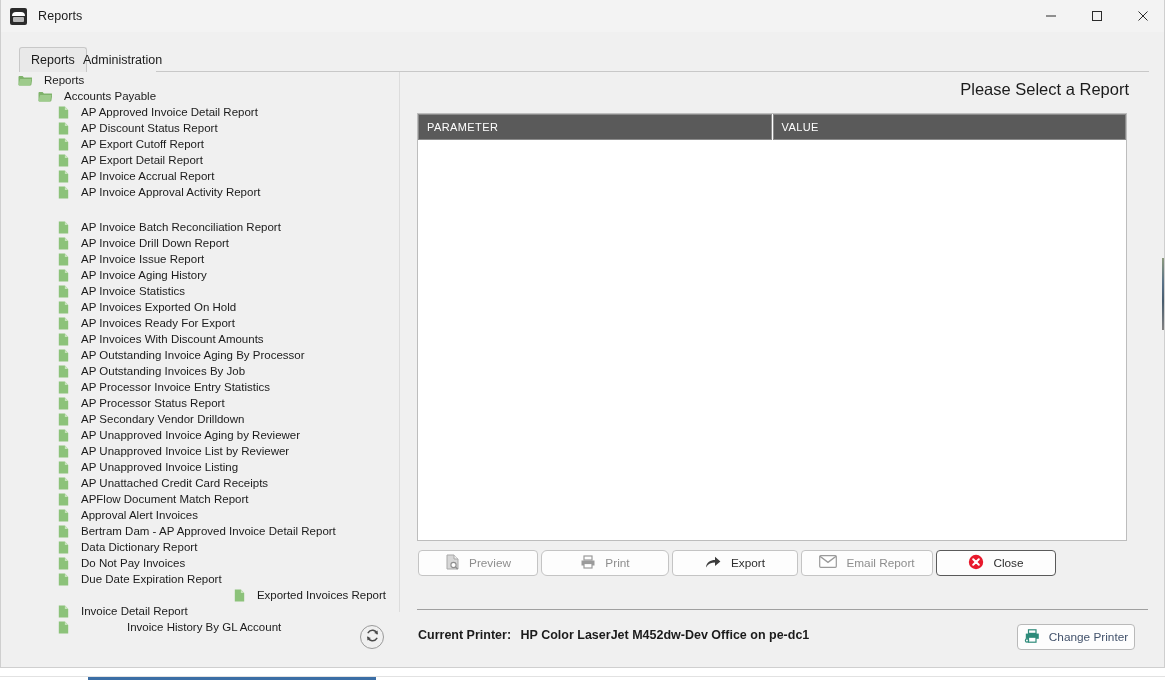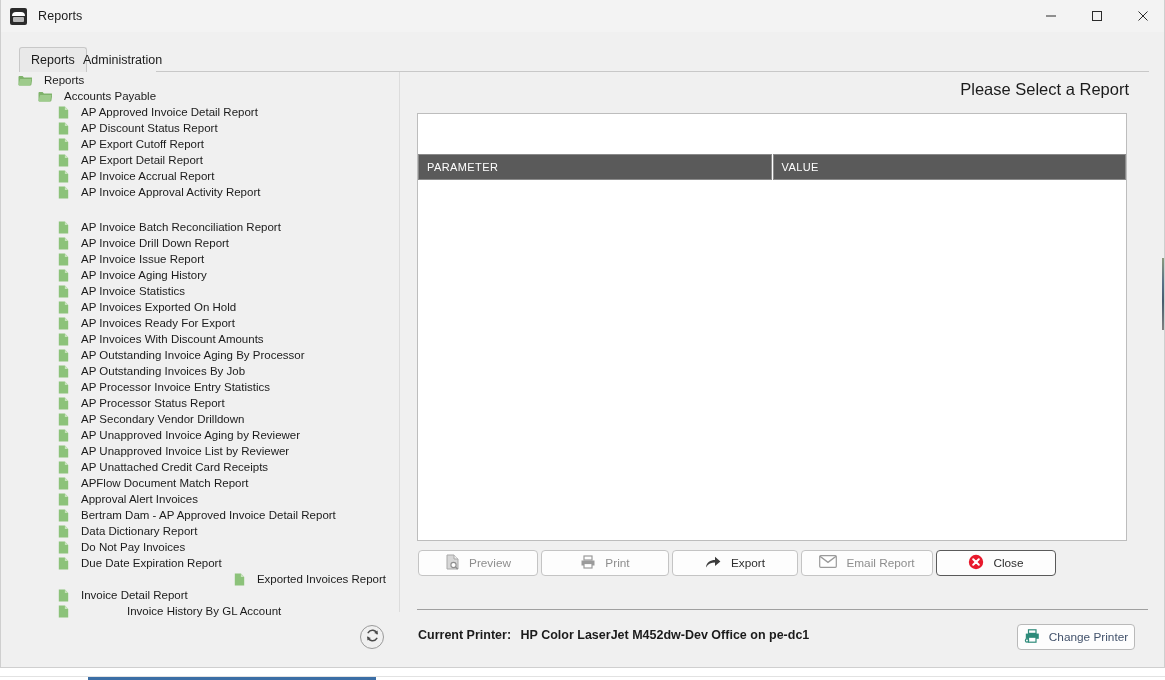--- a/index.html
+++ b/index.html
@@ -163,21 +163,20 @@
   }
   .gcol {
     background: #5a5a5a;
     color: #ffffff;
     font-size: 11px;
     letter-spacing: .4px;
     display: flex; align-items: center;
     padding-left: 8px;
     border: 1px solid #8a8a8a;
     height: 26px;
-    margin-top: 40px;
   }
   #col-parameter { width: 355px; }
   #col-value { width: 355px; margin-left: 1px; }
 
   
   #action-row {
     position: absolute;
     left: 417px; top: 550px;
     display: flex;
     gap: 3px;
@@ -188,21 +187,21 @@
     border: 1px solid #c4c4c4;
     border-radius: 4px;
     display: flex; align-items: center; justify-content: center;
     gap: 9px;
     font-size: 11.8px;
     color: #2e2e2e;
     padding: 0 12px;
   }
   .abtn.strong { border: 1px solid #5a5a5a; }
   #btn-preview { width: 120px; }
-  #btn-print   { width: 128px; }
+  #btn-print   { width: 128px; border-radius: 6px; }
   #btn-export  { width: 126px; }
   #btn-email   { width: 132px; }
   #btn-close   { width: 120px; }
   .abtn.muted-text { color: #8e8e8e; }
 
   
   #footer-divider {
     position: absolute;
     left: 416px; top: 609px;
     width: 731px; height: 1px;
@@ -505,20 +504,29 @@
         <span class="lbl">AP Unapproved Invoice Aging by Reviewer</span>
       </div>
       <div class="tree-row" style="padding-left: 46px;">
         <span style="display: flex; align-items: center; margin-right: 6px;">
           <svg class="ico" width="11" height="13" viewBox="0 0 11 13">
             <path d="M0.8 0.6h6.1l3.3 3.3v8.5H0.8z" fill="#8cc27a"></path>
             <path d="M6.9 0.6v3.3h3.3z" fill="#c9e3bd"></path>
           </svg>
         </span>
         <span class="lbl">AP Unapproved Invoice List by Reviewer</span>
+      </div>
+      <div class="tree-row" style="padding-left: 46px;">
+        <span style="display: flex; align-items: center; margin-right: 6px;">
+          <svg class="ico" width="11" height="13" viewBox="0 0 11 13">
+            <path d="M0.8 0.6h6.1l3.3 3.3v8.5H0.8z" fill="#8cc27a"></path>
+            <path d="M6.9 0.6v3.3h3.3z" fill="#c9e3bd"></path>
+          </svg>
+        </span>
+        <span class="lbl">AP Unapproved Invoice Listing</span>
       </div>
       <div class="tree-row" style="padding-left: 46px;">
         <span style="display: flex; align-items: center; margin-right: 6px;">
           <svg class="ico" width="11" height="13" viewBox="0 0 11 13">
             <path d="M0.8 0.6h6.1l3.3 3.3v8.5H0.8z" fill="#8cc27a"></path>
             <path d="M6.9 0.6v3.3h3.3z" fill="#c9e3bd"></path>
           </svg>
         </span>
         <span class="lbl">AP Unattached Credit Card Receipts</span>
       </div>

